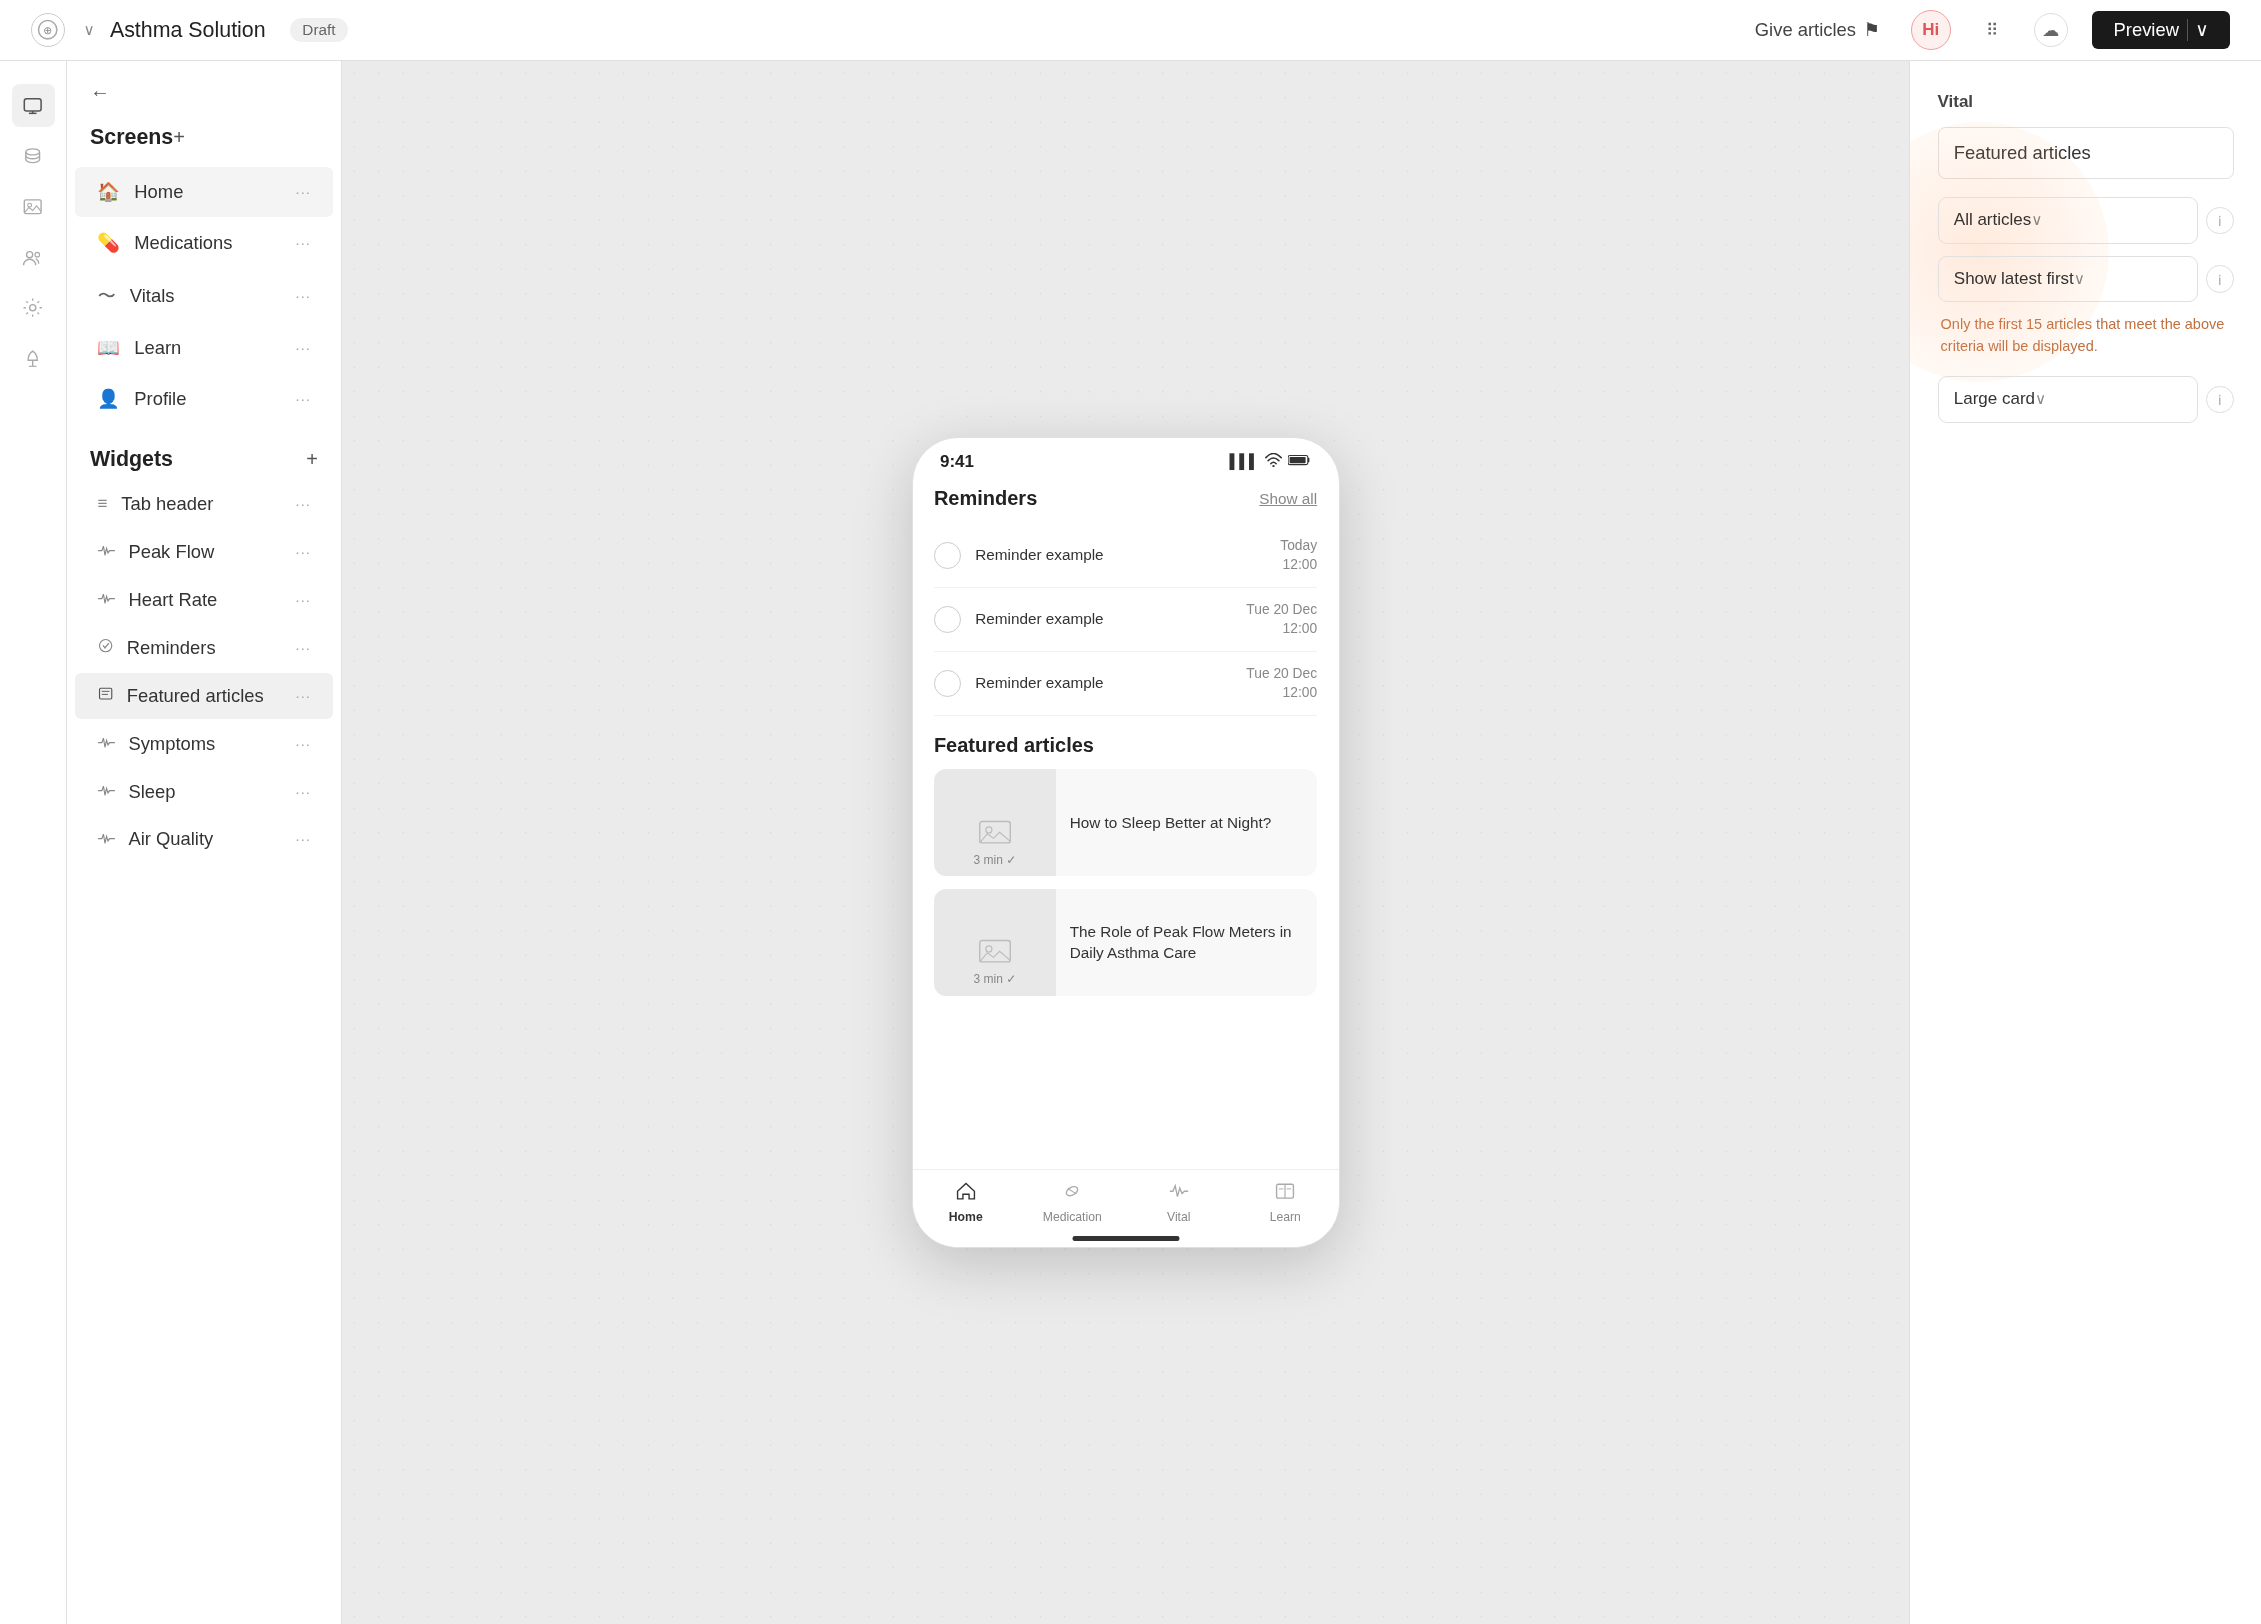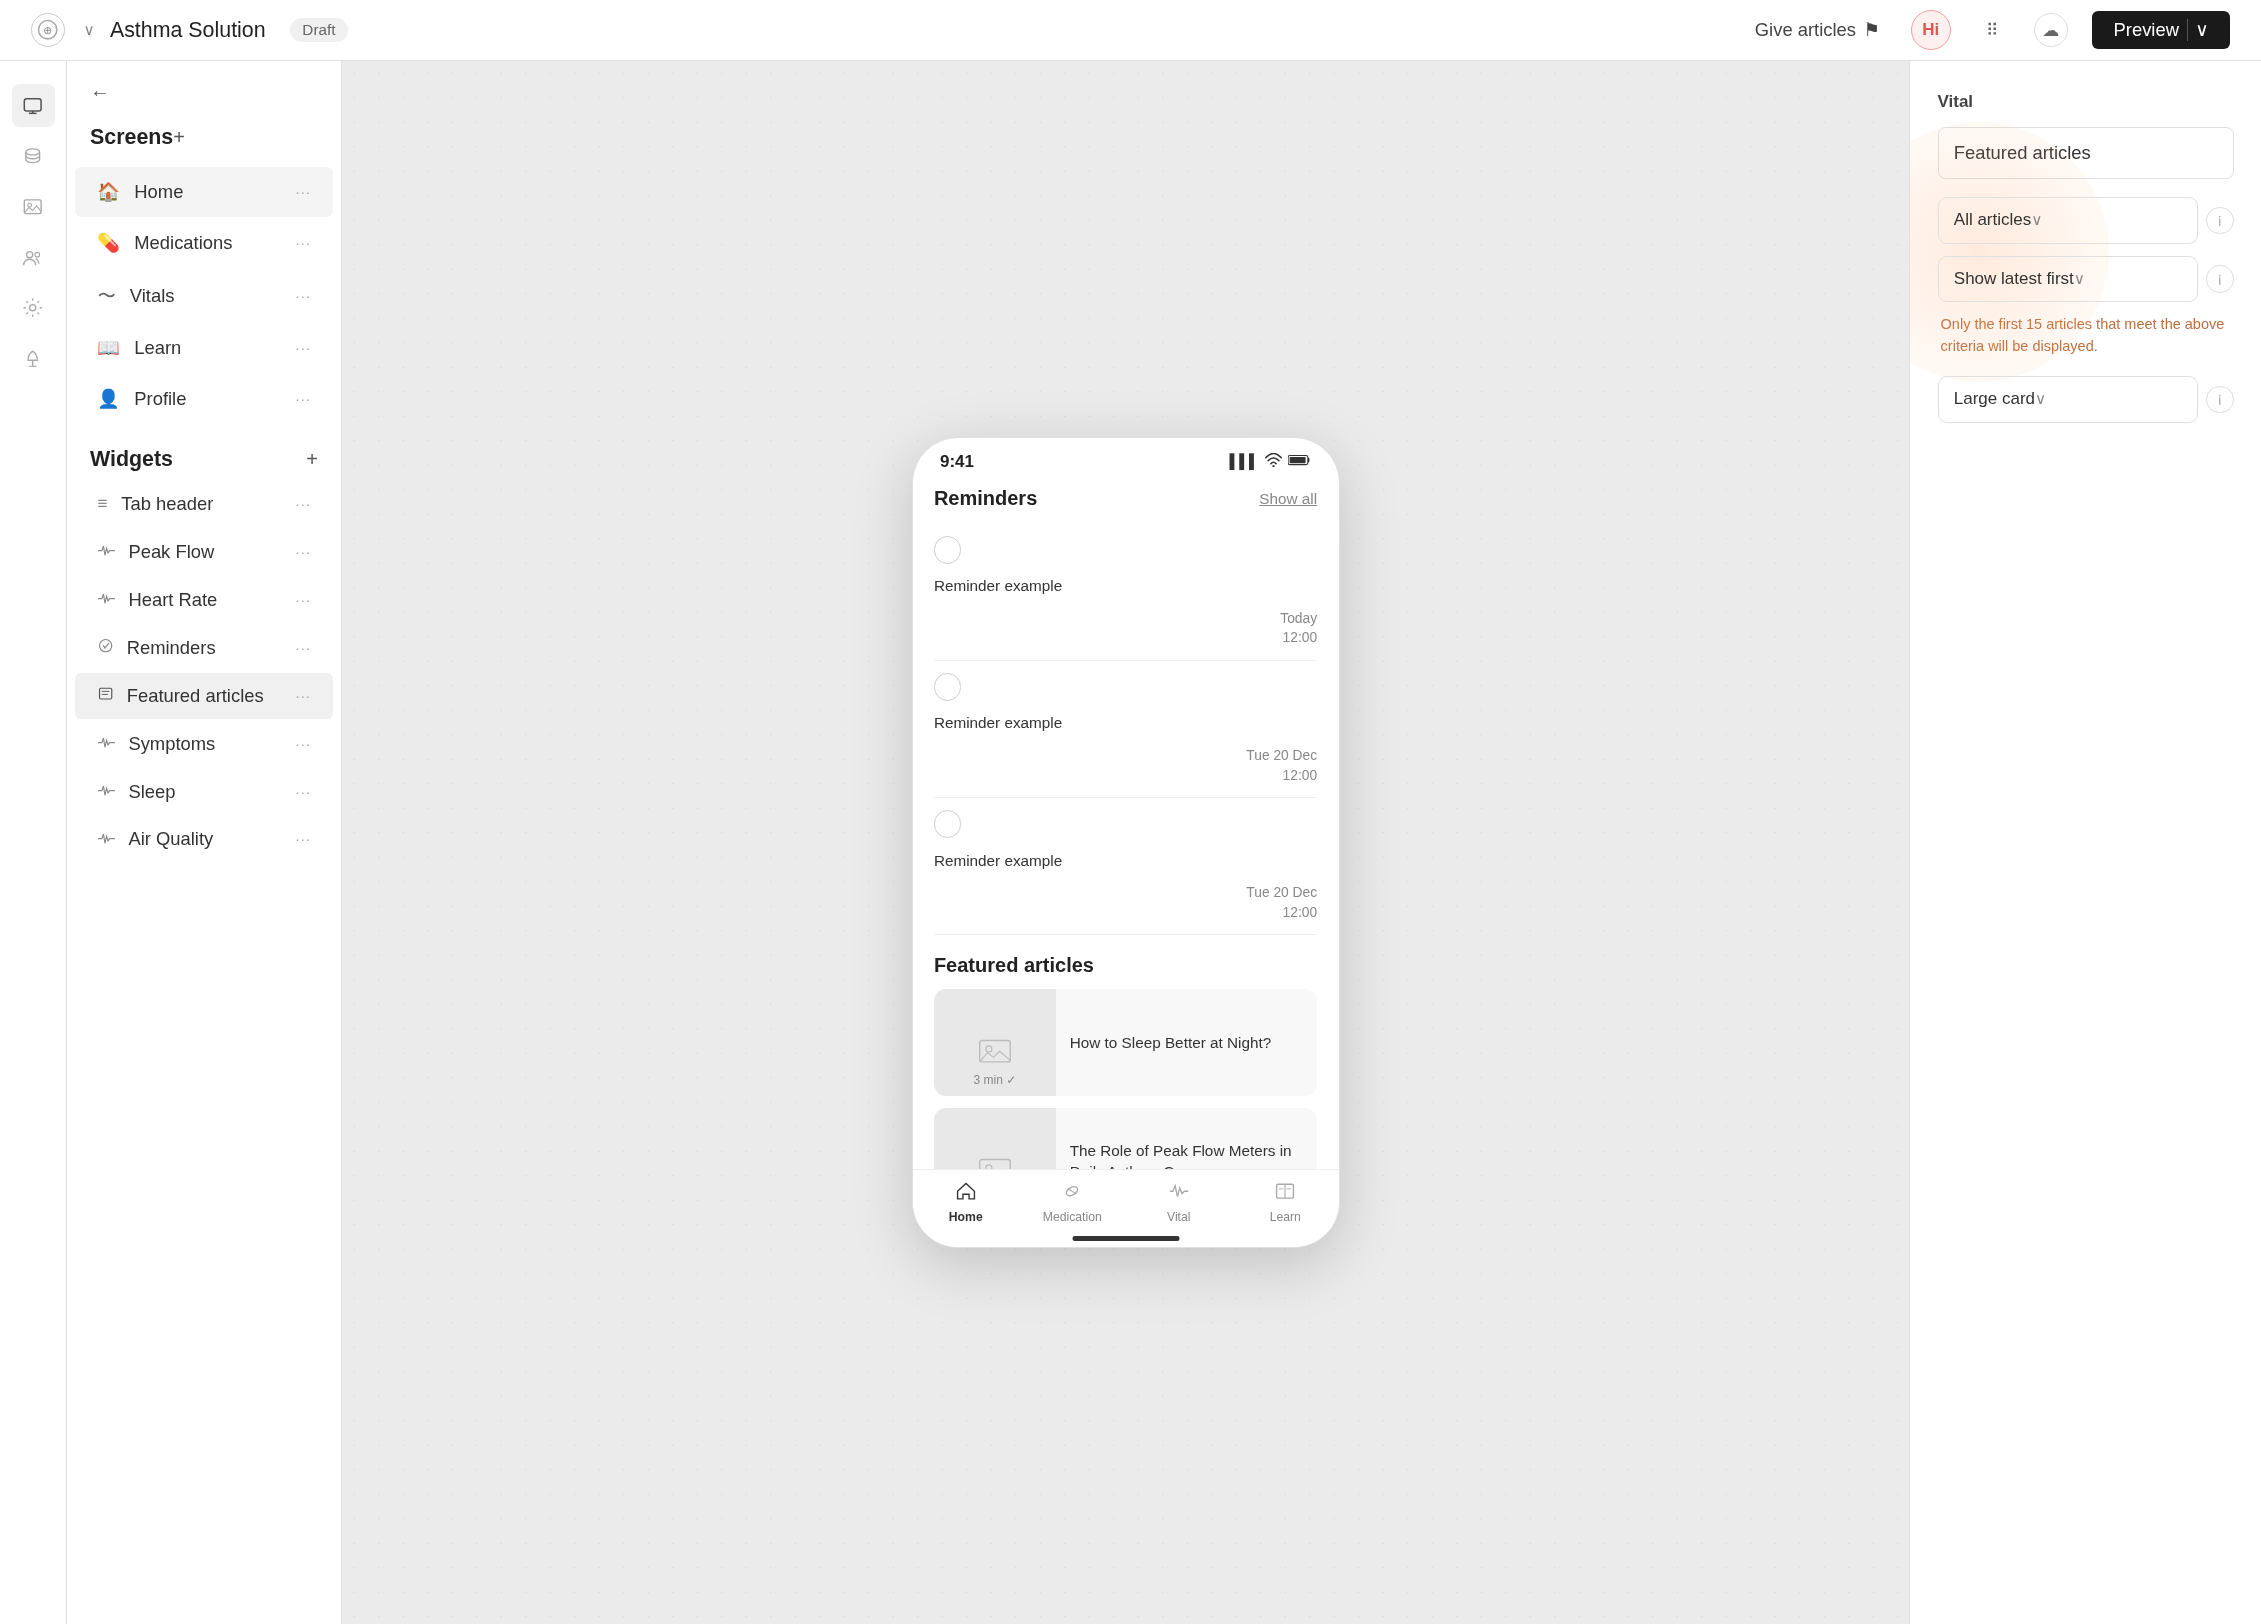--- a/index.html
+++ b/index.html
@@ -57,21 +57,21 @@
     .phone { position: relative; z-index: 1; width: 428px; height: 811px; background: #fff; border-radius: 46px; box-shadow: 0 15.3px 61px rgba(0,0,0,0.18); overflow: hidden; border: 1.5px solid #e0e0e0; }
     .phone-status { display: flex; align-items: center; justify-content: space-between; padding: 13.8px 27.5px 0; }
     .phone-time { font-size: 17px; font-weight: 600; color: #222; }
     .phone-icons { display: flex; align-items: center; gap: 6.1px; font-size: 13.8px; color: #333; }
     .phone-content { padding: 15.3px 21.4px; overflow-y: auto; height: calc(100% - 76px); }
 
     
     .reminders-header { display: flex; align-items: center; justify-content: space-between; margin-bottom: 13.8px; }
     .reminders-title { font-size: 20px; font-weight: 600; color: #222; }
     .show-all { font-size: 15.3px; color: #888; text-decoration: underline; cursor: pointer; }
-    .reminder-item { display: flex; gap: 13.8px; padding: 12.2px 0; border-bottom: 0.8px solid #f0f0f0; flex-direction: column; }
+    .reminder-item { display: flex; align-items: center; gap: 13.8px; padding: 12.2px 0; border-bottom: 0.8px solid #f0f0f0; }
     .reminder-circle { width: 27.5px; height: 27.5px; border: 1.5px solid #ccc; border-radius: 50%; flex-shrink: 0; }
     .reminder-label { font-size: 15.3px; color: #333; flex: 1; }
     .reminder-date { text-align: right; font-size: 13.8px; color: #888; line-height: 1.4; }
 
     
     .featured-title { font-size: 20px; font-weight: 700; color: #222; margin: 18.4px 0 12.2px; }
     .article-card { background: #f8f8f8; border-radius: 12.2px; overflow: hidden; margin-bottom: 12.2px; display: flex; align-items: stretch; height: 107px; }
     .article-image { width: 122px; background: #e8e8e8; display: flex; flex-direction: column; align-items: center; justify-content: flex-end; padding-bottom: 9.2px; flex-shrink: 0; }
     .article-image-icon { font-size: 27.5px; color: #aaa; margin-bottom: 6.1px; }
     .article-image-label { font-size: 12px; color: #888; display: flex; align-items: center; gap: 3.1px; }

